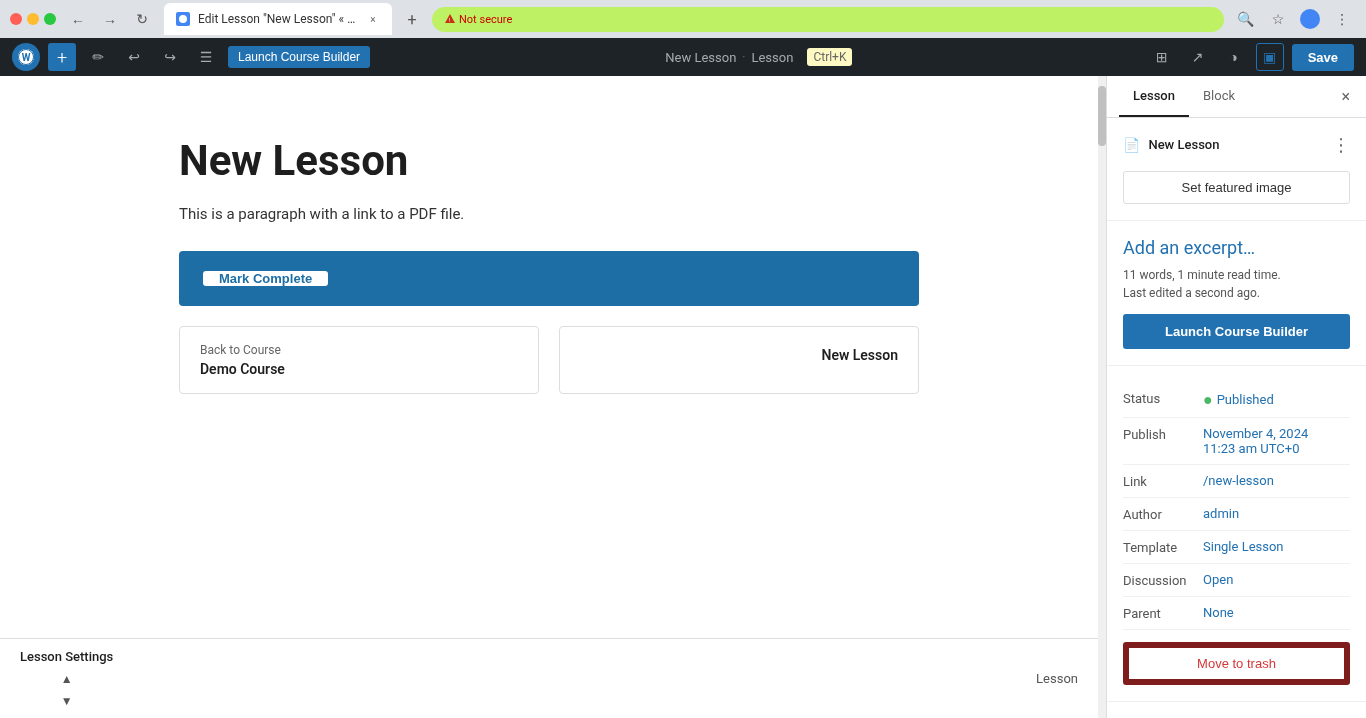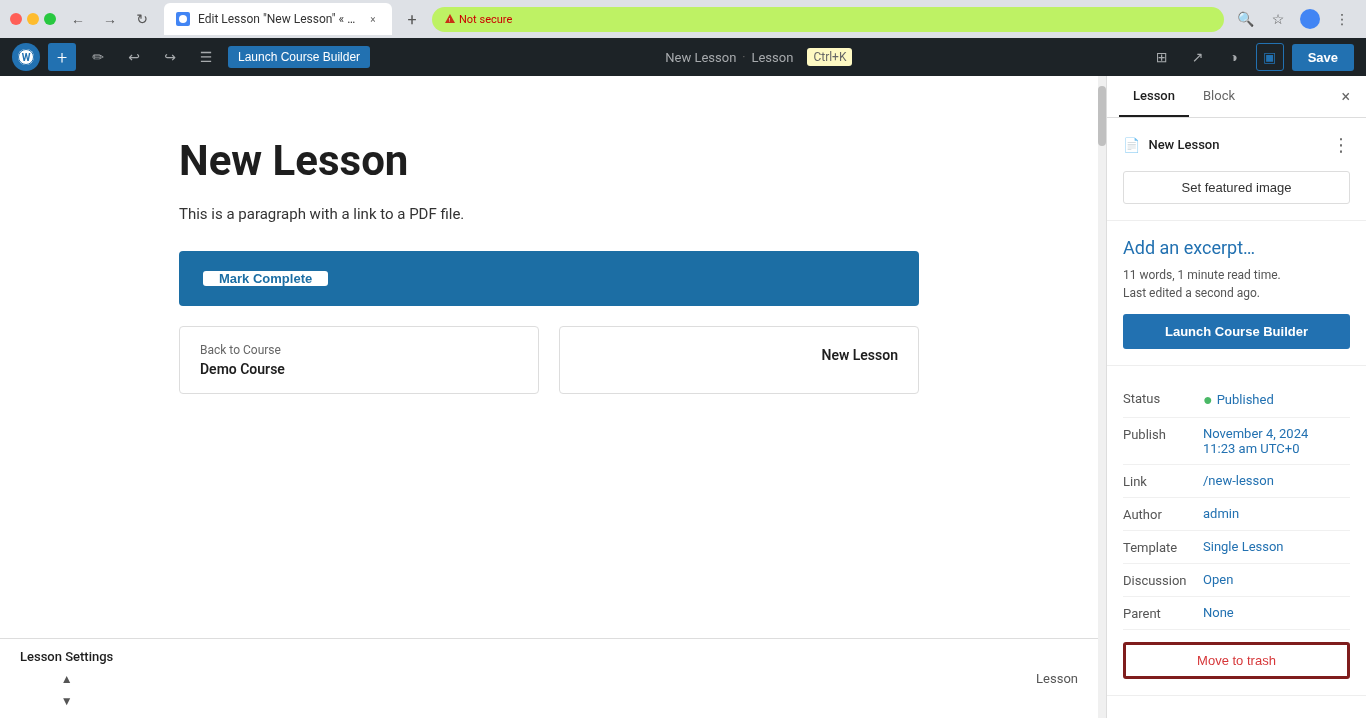--- a/index.html
+++ b/index.html
@@ -224,21 +224,21 @@
       padding: 8px 0;
       border-bottom: 1px solid #f0f0f0;
     }
     .meta-label { width: 80px; color: #555; font-size: 13px; flex-shrink: 0; padding-top: 1px; }
     .meta-value { color: #2271b1; font-size: 13px; cursor: pointer; }
     .meta-value.published { display: flex; align-items: center; gap: 4px; }
     .published-dot { color: #4ab866; font-size: 16px; }
 
     .move-trash-btn {
       width: 100%;
-      border: 3px solid #7f1d1d;
+      border: 6px solid #7f1d1d;
       border-radius: 3px;
       padding: 8px 12px;
       background: #fff;
       color: #d63638;
       font-size: 13px;
       cursor: pointer;
       margin-top: 12px;
       text-align: center;
     }
 

